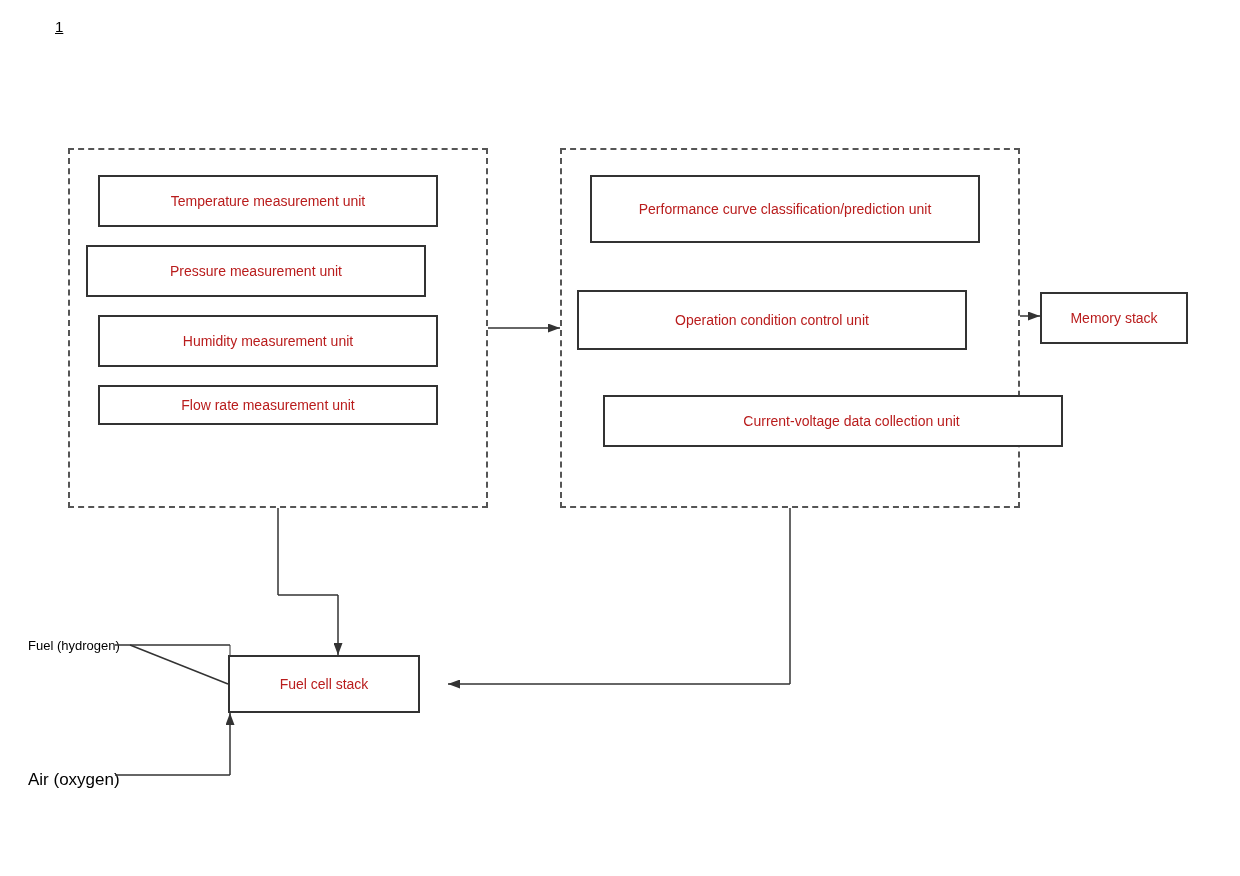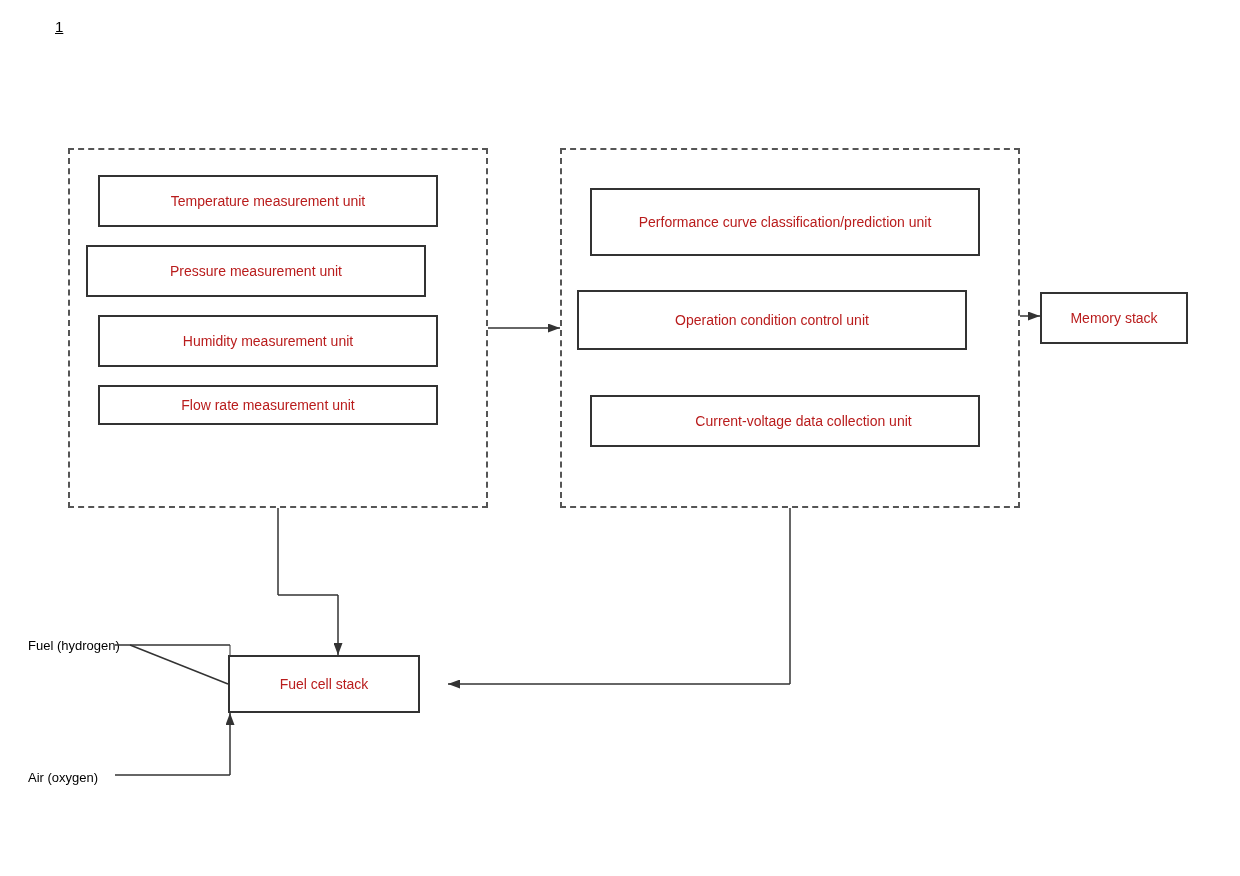--- a/index.html
+++ b/index.html
@@ -82,32 +82,31 @@
       width: 340px;
       height: 40px;
     }
 
     
     .perf-curve-unit {
       left: 590px;
       top: 175px;
       width: 390px;
       height: 68px;
-      margin-top: 13px;
     }
     .op-condition-unit {
       left: 577px;
       top: 290px;
       width: 390px;
       height: 60px;
     }
     .cv-data-unit {
-      left: 590px;
+      left: 603px;
       top: 395px;
-      width: 390px;
+      width: 460px;
       height: 52px;
       padding-left: 37px;
     }
 
     
     .memory-unit {
       left: 1040px;
       top: 292px;
       width: 148px;
       height: 52px;
@@ -126,21 +125,21 @@
       position: absolute;
       left: 28px;
       top: 638px;
       font-size: 13px;
       color: #000;
     }
     .air-label {
       position: absolute;
       left: 28px;
       top: 770px;
-      font-size: 13px;
+      font-size: 17px;
       color: #000;
     }
 
     
     .connector-svg {
       position: absolute;
       top: 0;
       left: 0;
       width: 1240px;
       height: 876px;

